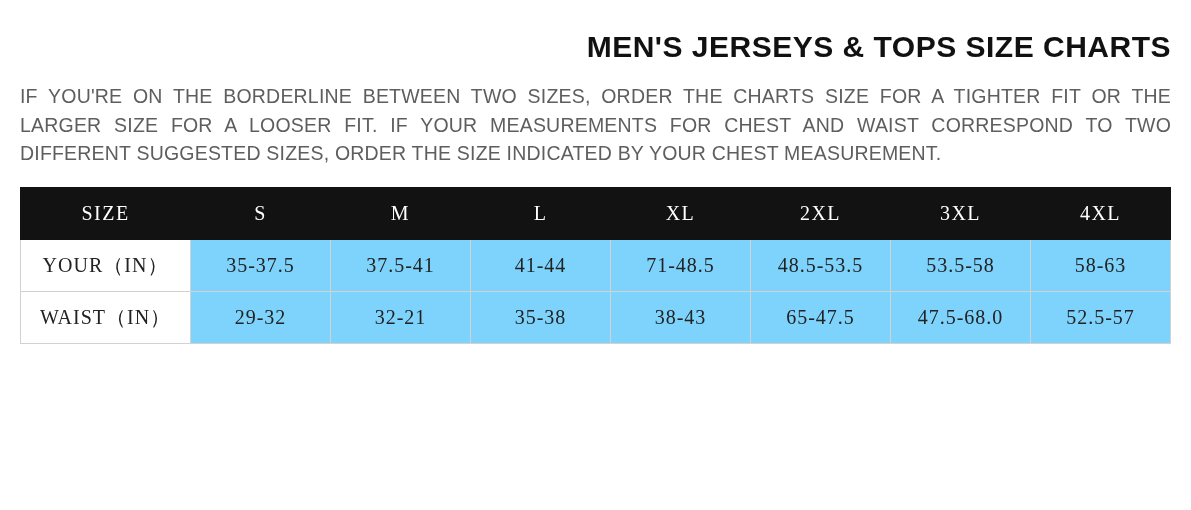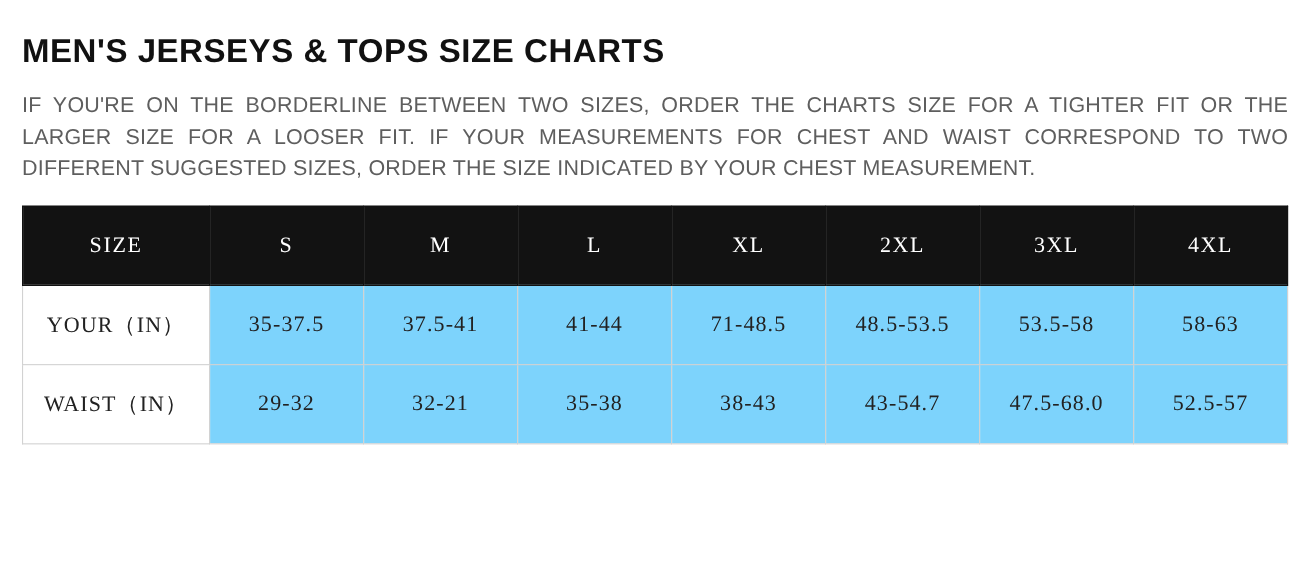--- a/index.html
+++ b/index.html
@@ -15,21 +15,21 @@
     overflow: hidden;
   }
   .page {
     width: 1191px;
     height: 510px;
     box-sizing: border-box;
     padding: 0;
     position: relative;
   }
   .title {
-    text-align: left;
+    text-align: right;
     font-size: 30px;
     font-weight: bold;
     letter-spacing: 0.5px;
     color: #111111;
     margin: 30px 0 0 0;
     padding: 0 20px;
     font-family: "Liberation Sans", sans-serif;
   }
   .intro {
     margin: 18px 20px 0 20px;
@@ -48,21 +48,21 @@
     border-collapse: collapse;
     width: 1151px;
     table-layout: fixed;
     font-family: "Liberation Serif", serif;
   }
   table.size-chart th,
   table.size-chart td {
     border: 1px solid #d2d2d2;
     text-align: center;
     vertical-align: middle;
-    height: 72px;
+    height: 52px;
     font-size: 20px;
     font-weight: normal;
     letter-spacing: 1px;
     color: #222222;
     padding: 0 4px;
     box-sizing: border-box;
   }
   table.size-chart thead th {
     background: #121212;
     color: #ffffff;
@@ -123,21 +123,21 @@
           <td>48.5-53.5</td>
           <td>53.5-58</td>
           <td>58-63</td>
         </tr>
         <tr>
           <td class="row-label">WAIST（IN）</td>
           <td>29-32</td>
           <td>32-21</td>
           <td>35-38</td>
           <td>38-43</td>
-          <td>43-54.7</td>
+          <td>65-47.5</td>
           <td>47.5-68.0</td>
           <td>52.5-57</td>
         </tr>
       </tbody>
     </table>
   </div>
 
 </div>
 
 </body></html>

